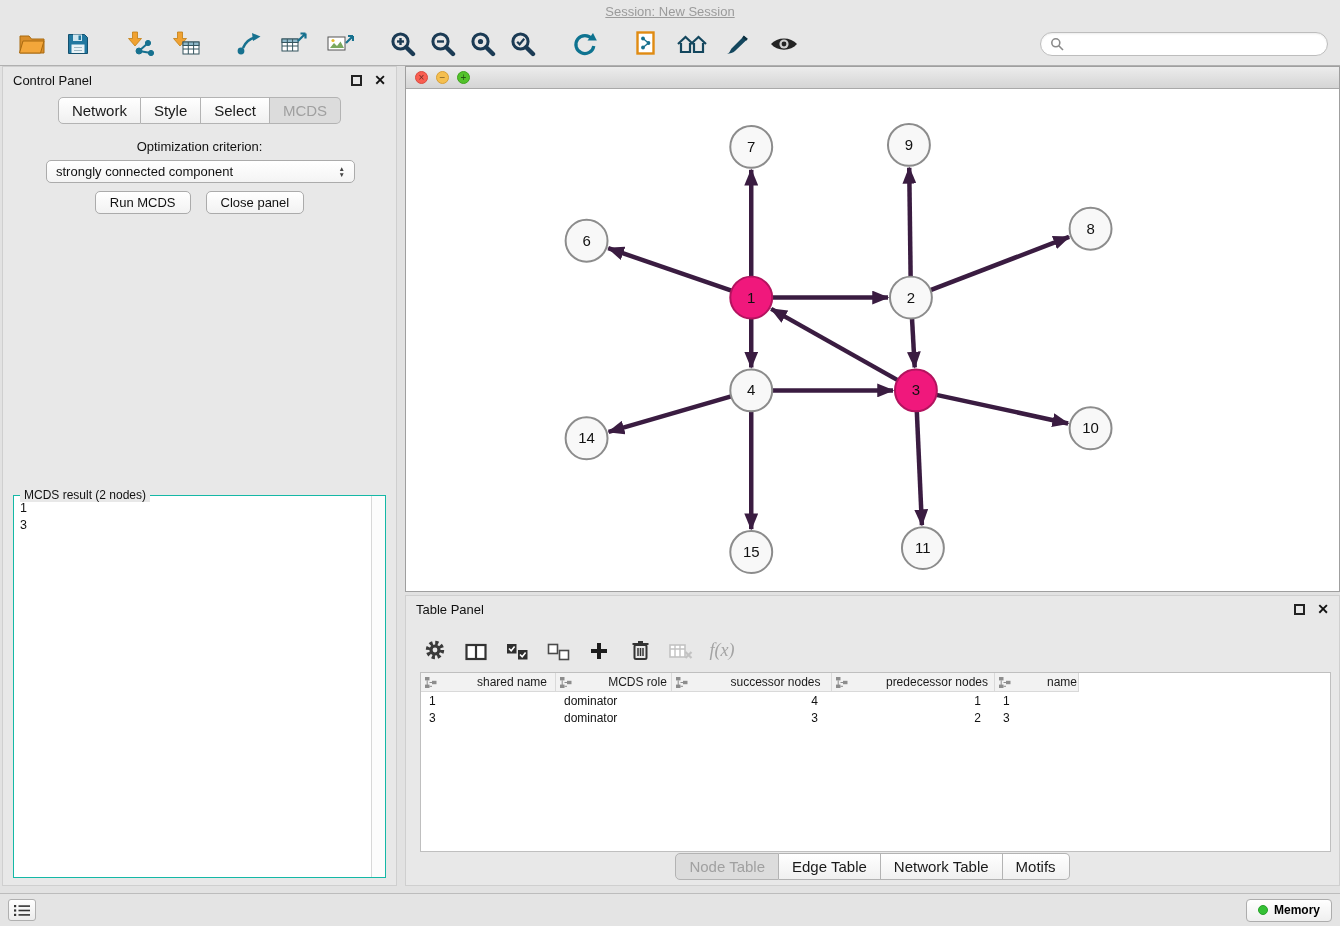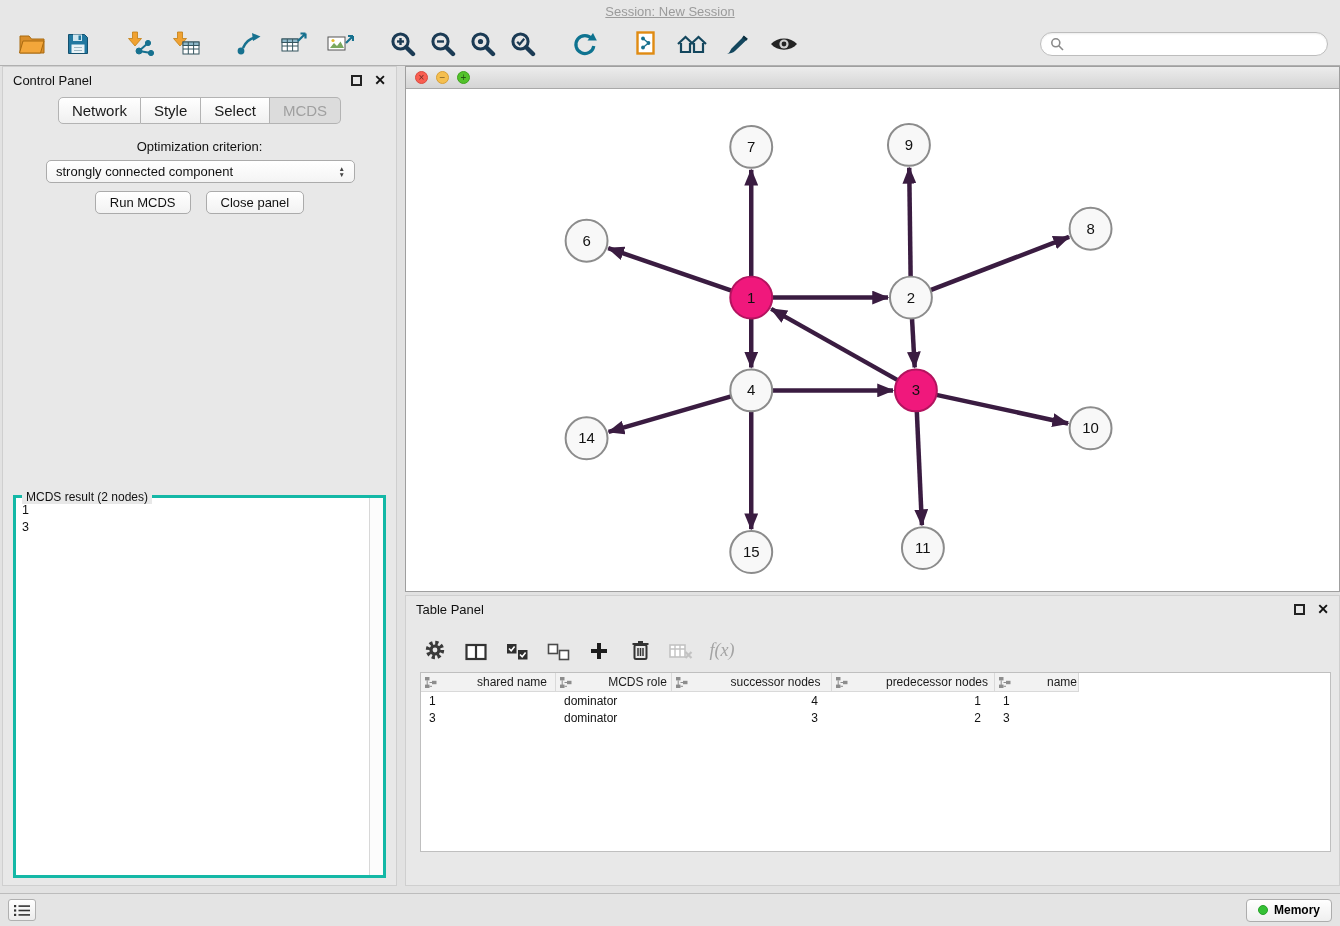--- a/index.html
+++ b/index.html
@@ -28,21 +28,21 @@
   .cp-tabs{position:absolute;left:0;top:30px;width:100%;display:flex;justify-content:center;}
   .seg-btn{font-family:"Liberation Sans",sans-serif;font-size:15px;padding:4px 13px;background:linear-gradient(#ffffff,#f0f0f0);border:1px solid #b3b3b3;border-left:none;color:#1a1a1a;cursor:default;}
   .seg-btn:first-child{border-left:1px solid #b3b3b3;border-radius:5px 0 0 5px;}
   .seg-btn:last-child{border-radius:0 5px 5px 0;}
   .seg-btn.selected{background:#dcdcdc;color:#a0a0a0;}
   .opt-label{position:absolute;top:72px;left:0;width:100%;text-align:center;font-size:13px;}
   .dropdown{position:absolute;left:43px;top:93px;width:309px;height:23px;border:1px solid #ababab;border-radius:5px;background:linear-gradient(#ffffff,#f4f4f4);display:flex;align-items:center;padding:0 9px;font-size:13px;cursor:default;}
   .dd-arrows{margin-left:auto;display:flex;flex-direction:column;font-size:6.5px;line-height:6px;color:#444;}
   .btn-row{position:absolute;top:124px;left:0;width:100%;display:flex;justify-content:center;gap:15px;}
   .mac-btn{font-family:"Liberation Sans",sans-serif;font-size:13px;padding:3px 14px;background:linear-gradient(#ffffff,#f2f2f2);border:1px solid #ababab;border-radius:5px;color:#111;cursor:default;}
-  .result-box{position:absolute;left:10px;top:428px;width:373px;height:383px;border:3px solid #14b8a6;background:#fff;}
+  .result-box{position:absolute;left:10px;top:428px;width:373px;height:383px;border:1px solid #14b8a6;background:#fff;}
   .result-legend{position:absolute;top:-8px;left:6px;background:#e8e8e8;padding:0 4px;font-size:12px;color:#111;}
   .result-content{position:absolute;left:6px;top:4px;right:18px;bottom:4px;font-size:12.5px;line-height:17px;color:#111;overflow:hidden;}
   .result-scroll{position:absolute;top:0;bottom:0;right:0;width:14px;border-left:1px solid #d8d8d8;background:#fcfcfc;}
 
   
   .network-window{position:absolute;left:405px;top:66px;width:935px;height:526px;background:#fff;border:1px solid #9f9f9f;}
   .nw-titlebar{position:relative;height:22px;background:linear-gradient(#ececec,#d5d5d5);border-bottom:1px solid #a9a9a9;display:flex;align-items:center;}
   .nw-title{position:absolute;left:0;right:0;text-align:center;font-size:13px;color:#1c1c1c;}
   .traffic{display:flex;gap:8px;margin-left:9px;position:relative;z-index:2;}
   .light{width:13px;height:13px;border-radius:50%;font-size:10px;line-height:12px;text-align:center;color:rgba(0,0,0,.55);padding:0;cursor:default;}
@@ -438,20 +438,26 @@
         </div>
         <div class="trow">
           <div class="td" style="width: 135px; justify-content: flex-start; padding: 0px 0px 0px 8px;">3</div>
           <div class="td" style="width: 116px; justify-content: flex-start; padding: 0px 0px 0px 8px;">dominator</div>
           <div class="td" style="width: 160px; justify-content: flex-end; padding: 0px 14px 0px 0px;">3</div>
           <div class="td" style="width: 163px; justify-content: flex-end; padding: 0px 14px 0px 0px;">2</div>
           <div class="td" style="width: 84px; justify-content: flex-start; padding: 0px 0px 0px 8px;">3</div>
         </div>
       </div>
   </div>
+  <div class="tp-tabs">
+      <button class="seg-btn selected">Node Table</button>
+      <button class="seg-btn">Edge Table</button>
+      <button class="seg-btn">Network Table</button>
+      <button class="seg-btn">Motifs</button>
+    </div>
 </div>
 
 <div class="statusbar">
   <button class="status-list-btn">
     <svg width="16" height="13" viewBox="0 0 16 13">
         <g fill="#333">
           <rect x="0" y="1" width="2.2" height="2.2"></rect>
           <rect x="0" y="5.4" width="2.2" height="2.2"></rect>
           <rect x="0" y="9.8" width="2.2" height="2.2"></rect>
         </g>

